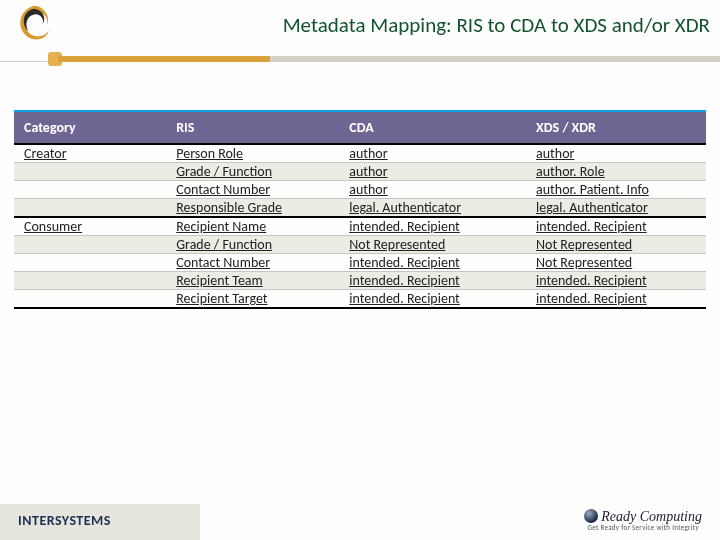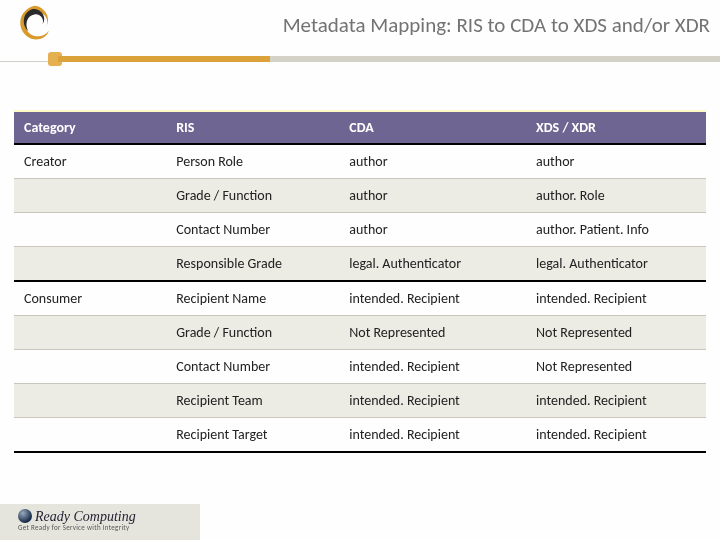--- a/index.html
+++ b/index.html
@@ -21,21 +21,21 @@
     left: 8px;
     top: 2px;
     width: 48px;
     height: 48px;
   }
   .title {
     position: absolute;
     right: 10px;
     top: 12px;
     font-size: 21px;
-    color: #737373;
+    color: #14532d;
     font-weight: 400;
   }
   .accent-bar {
     position: absolute;
     left: 0;
     right: 0;
     height: 6px;
     top: 56px;
     background: linear-gradient(to right,
       transparent 0, transparent 58px,
@@ -63,28 +63,29 @@
     font-size: 14px;
   }
   thead tr {
     background: #6f6592;
     color: #fff;
   }
   thead th {
     text-align: left;
     font-weight: 700;
     padding: 7px 10px;
-    border-top: 2px solid #fef9c3;
+    border-top: 2px solid #0ea5e9;
     border-bottom: 2px solid #000;
   }
   tbody td {
-    padding: 8px 10px;
+    padding: 0 10px;
     color: #222;
     border-bottom: 1px solid #c9c7bd;
     vertical-align: middle;
+    text-decoration: underline;
   }
   tbody tr:nth-child(even) td {
     background: #ecebe4;
   }
   tbody tr:nth-child(odd) td {
     background: #fefefe;
   }
   tbody tr.sep td {
     border-top: 2px solid #000;
   }
@@ -110,21 +111,21 @@
     align-items: center;
     padding: 0 18px 4px 18px;
   }
   .intersys {
     font-size: 14px;
     font-weight: 700;
     letter-spacing: 0.5px;
     color: #1a2f51;
   }
   .ready {
-    text-align: left;
+    text-align: center;
     line-height: 1;
   }
   .ready .main {
     font-family: Georgia, serif;
     font-style: italic;
     font-size: 14px;
     color: #223;
   }
   .ready .ball {
     display: inline-block;
@@ -223,19 +224,20 @@
           <td></td>
           <td>Recipient Target</td>
           <td>intended. Recipient</td>
           <td>intended. Recipient</td>
         </tr>
       </tbody>
   </table>
 </div>
 
 <div class="footer">
+  <div class="intersys">INTERSYSTEMS</div>
   <div class="ready">
     <div class="main">
       <span class="ball"></span><span>Ready Computing</span>
     </div>
     <div class="sub">Get Ready for Service with Integrity</div>
   </div>
 </div>
 
 </body></html>

